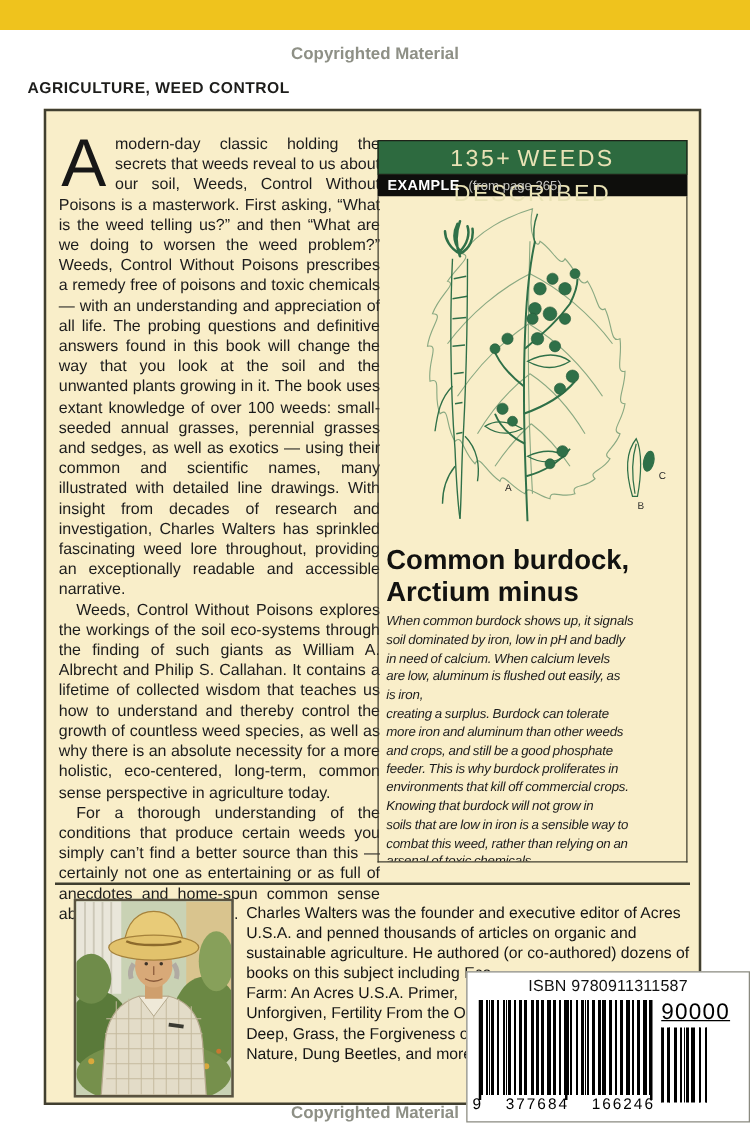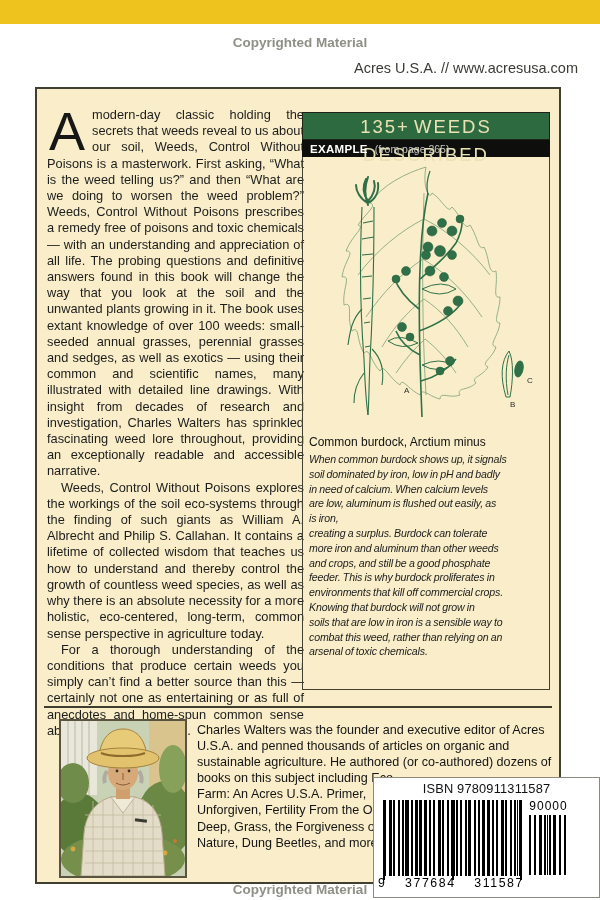--- a/index.html
+++ b/index.html
@@ -28,21 +28,21 @@
   .weeds-header{height:28px;background:#2d6a3f;border:1px solid #1e2218;color:#e9e2b5;
                 font-size:18.5px;letter-spacing:2px;word-spacing:-3px;text-align:center;
                 line-height:28px;box-sizing:border-box;}
   .example{height:17px;background:#0e0e0c;color:#fff;display:flex;align-items:center;
            padding-left:8px;gap:7px;text-align:center;}
   .example-label{font-size:11.5px;font-weight:bold;letter-spacing:.3px;}
   .example-note{font-size:10.5px;color:#c4c4c0;}
   .weeds-body{border:1.5px solid #413f30;border-top:none;height:533px;box-sizing:border-box;
               overflow:hidden;}
   svg.plant{display:block;margin:2px auto 0;}
-  .weed-name{font-size:12px;font-weight:normal;color:#121210;margin:0 6px 3px;}
+  .weed-name{font-size:22px;font-weight:bold;color:#121210;margin:0 6px 3px;}
   .weed-desc{margin:0 6px;font-size:10.6px;line-height:14.8px;color:#1c1c1c;
              white-space:pre-line;letter-spacing:-0.15px;word-spacing:-0.5px;font-style:italic;}
 
   .divider{position:absolute;left:7px;top:617px;width:508px;height:0;
            border-top:2px solid #3f3d2e;}
 
   .photo{position:absolute;left:22px;top:630px;width:124px;height:155px;
          border:2px solid #5a5340;background:#cfd8c2;overflow:hidden;}
   .bio{position:absolute;left:160px;top:633px;width:378px;font-size:12.6px;
        line-height:16.1px;color:#141414;}
@@ -54,34 +54,34 @@
   .bc-main{position:absolute;left:10px;top:22px;width:138px;height:76px;background-color:#fff;
            background-image:
              repeating-linear-gradient(90deg,#000 0 2px,rgba(0,0,0,0) 2px 4.5px),
              repeating-linear-gradient(90deg,#000 0 1px,rgba(0,0,0,0) 1px 7px);}
   .bc-guard{position:absolute;top:22px;width:2px;height:80px;background:#000;}
   .g1{left:9px;} .g2{left:78px;} .g3{left:146px;}
   .bc-digits{position:absolute;left:4px;top:98px;width:146px;display:flex;
              justify-content:space-between;font-size:12.3px;color:#000;}
   .bc-digits span{letter-spacing:1.6px;}
   .bc-sup{position:absolute;left:155px;top:21px;width:39px;}
-  .bc-sup-num{font-size:12px;text-align:center;color:#000;letter-spacing:1px;}
+  .bc-sup-num{font-size:18px;text-align:center;color:#000;letter-spacing:1px;text-decoration:underline;}
   .bc-sup-bars{height:60px;margin-top:2px;background-color:#fff;
            background-image:
              repeating-linear-gradient(90deg,#000 0 2px,rgba(0,0,0,0) 2px 5px),
              repeating-linear-gradient(90deg,#000 0 1px,rgba(0,0,0,0) 1px 6px);}
 </style>
 </head>
 <body>
 
 <div id="page">
 
   <div class="copy-banner copy-top">Copyrighted Material</div>
 
-  <div class="publisher">Acres U.S.A. // www.acresusa.com</div>
+  <div class="category">AGRICULTURE, WEED CONTROL</div>
 
   <div class="panel">
 
     <div class="leftcol">
       <p class="para-first"><span class="dropcap">A</span><span>modern-day classic holding the secrets that weeds reveal to us about our soil, Weeds, Control Without Poisons is a masterwork. First asking, “What is the weed telling us?” and then “What are we doing to worsen the weed problem?” Weeds, Control Without Poisons prescribes a remedy free of poisons and toxic chemicals — with an understanding and appreciation of all life. The probing questions and definitive answers found in this book will change the way that you look at the soil and the unwanted plants growing in it. The book uses extant knowledge of over 100 weeds: small-seeded annual grasses, perennial grasses and sedges, as well as exotics — using their common and scientific names, many illustrated with detailed line drawings. With insight from decades of research and investigation, Charles Walters has sprinkled fascinating weed lore throughout, providing an exceptionally readable and accessible narrative.</span></p>
       <p class="para">Weeds, Control Without Poisons explores the workings of the soil eco-systems through the finding of such giants as William A. Albrecht and Philip S. Callahan. It contains a lifetime of collected wisdom that teaches us how to understand and thereby control the growth of countless weed species, as well as why there is an absolute necessity for a more holistic, eco-centered, long-term, common sense perspective in agriculture today.</p>
       <p class="para">For a thorough understanding of the conditions that produce certain weeds you simply can’t find a better source than this — certainly not one as entertaining or as full of anecdotes and home-spun common sense about sound soil science.</p>
     </div>
 
     <div class="weeds">
@@ -230,21 +230,21 @@
 
   <div class="barcode">
     <div class="isbn">ISBN 9780911311587</div>
     <div class="bc-main"></div>
     <div class="bc-guard g1"></div>
     <div class="bc-guard g2"></div>
     <div class="bc-guard g3"></div>
     <div class="bc-digits">
       <span>9</span>
       <span>377684</span>
-      <span>311587</span>
+      <span>166246</span>
     </div>
     <div class="bc-sup">
       <div class="bc-sup-num">90000</div>
       <div class="bc-sup-bars"></div>
     </div>
   </div>
 
   <div class="copy-banner copy-bottom">Copyrighted Material</div>
 </div>
 

